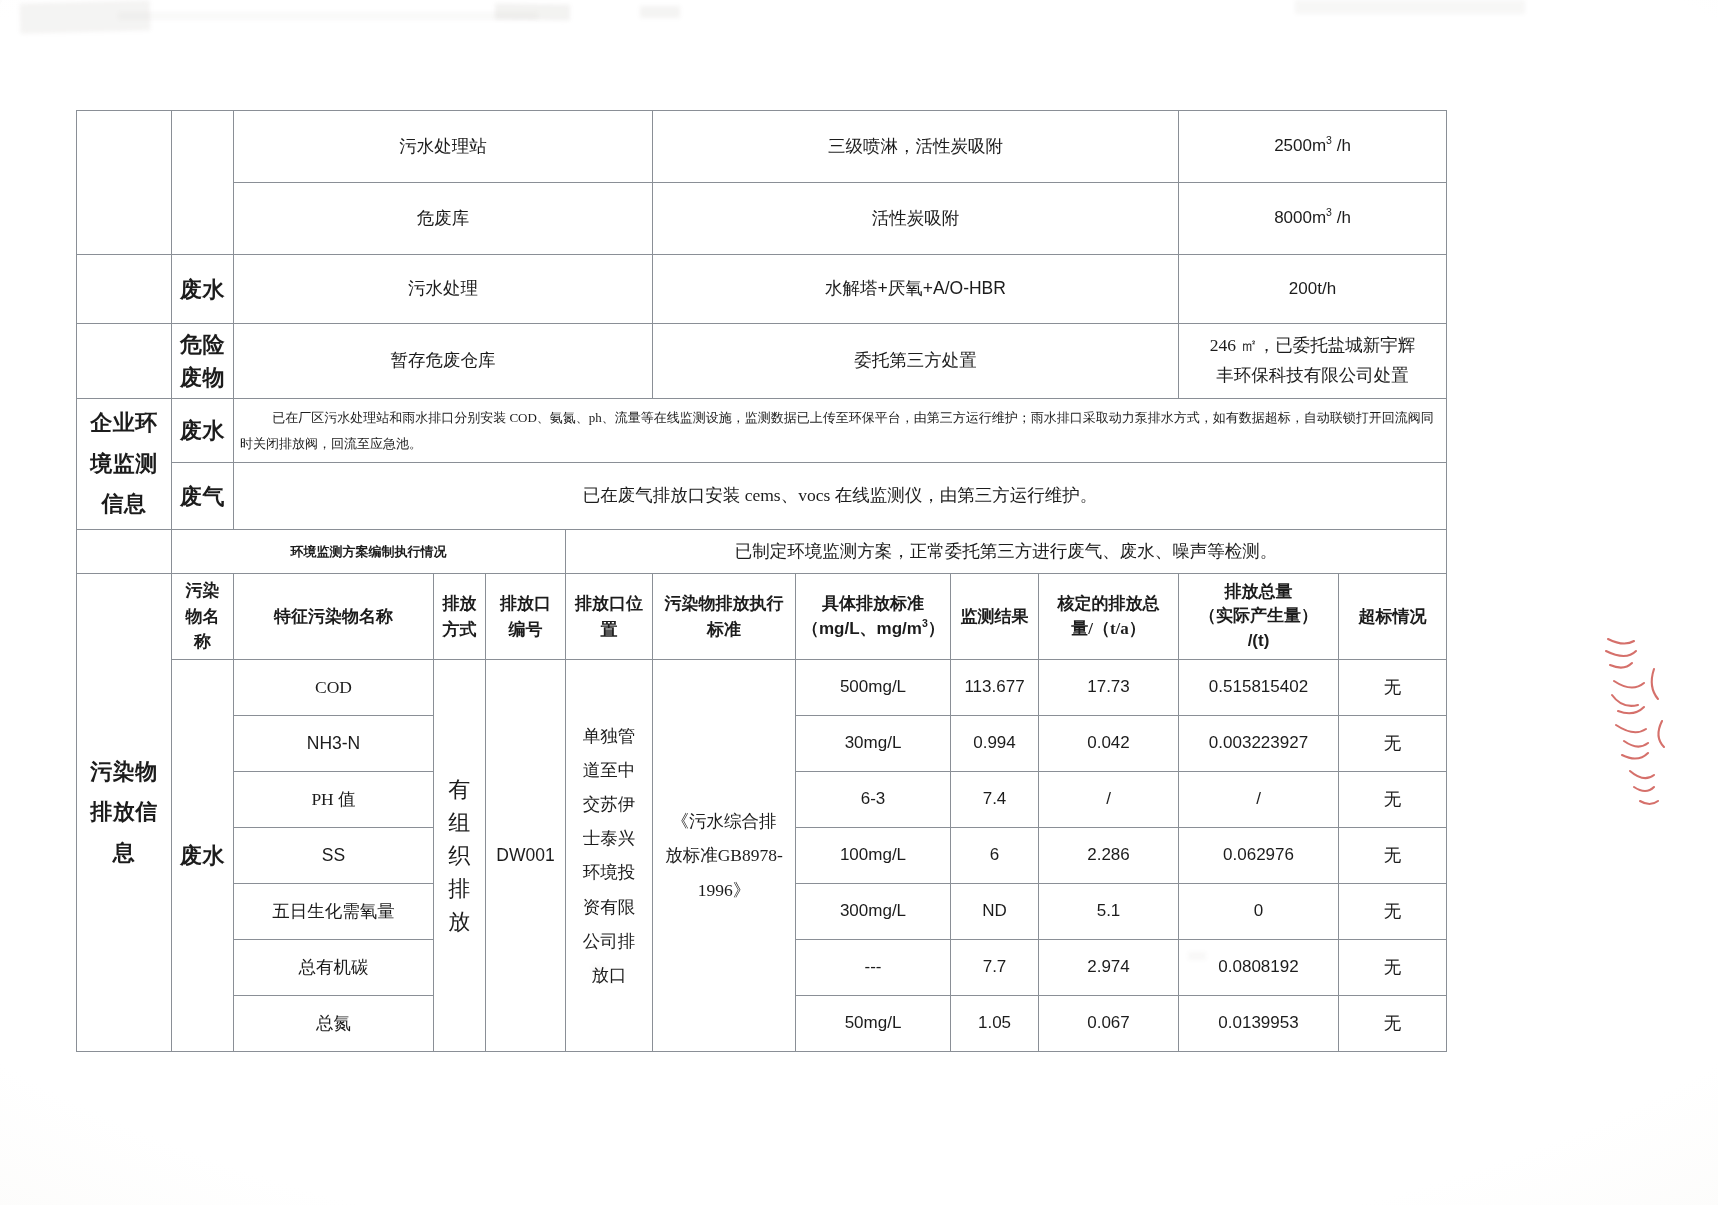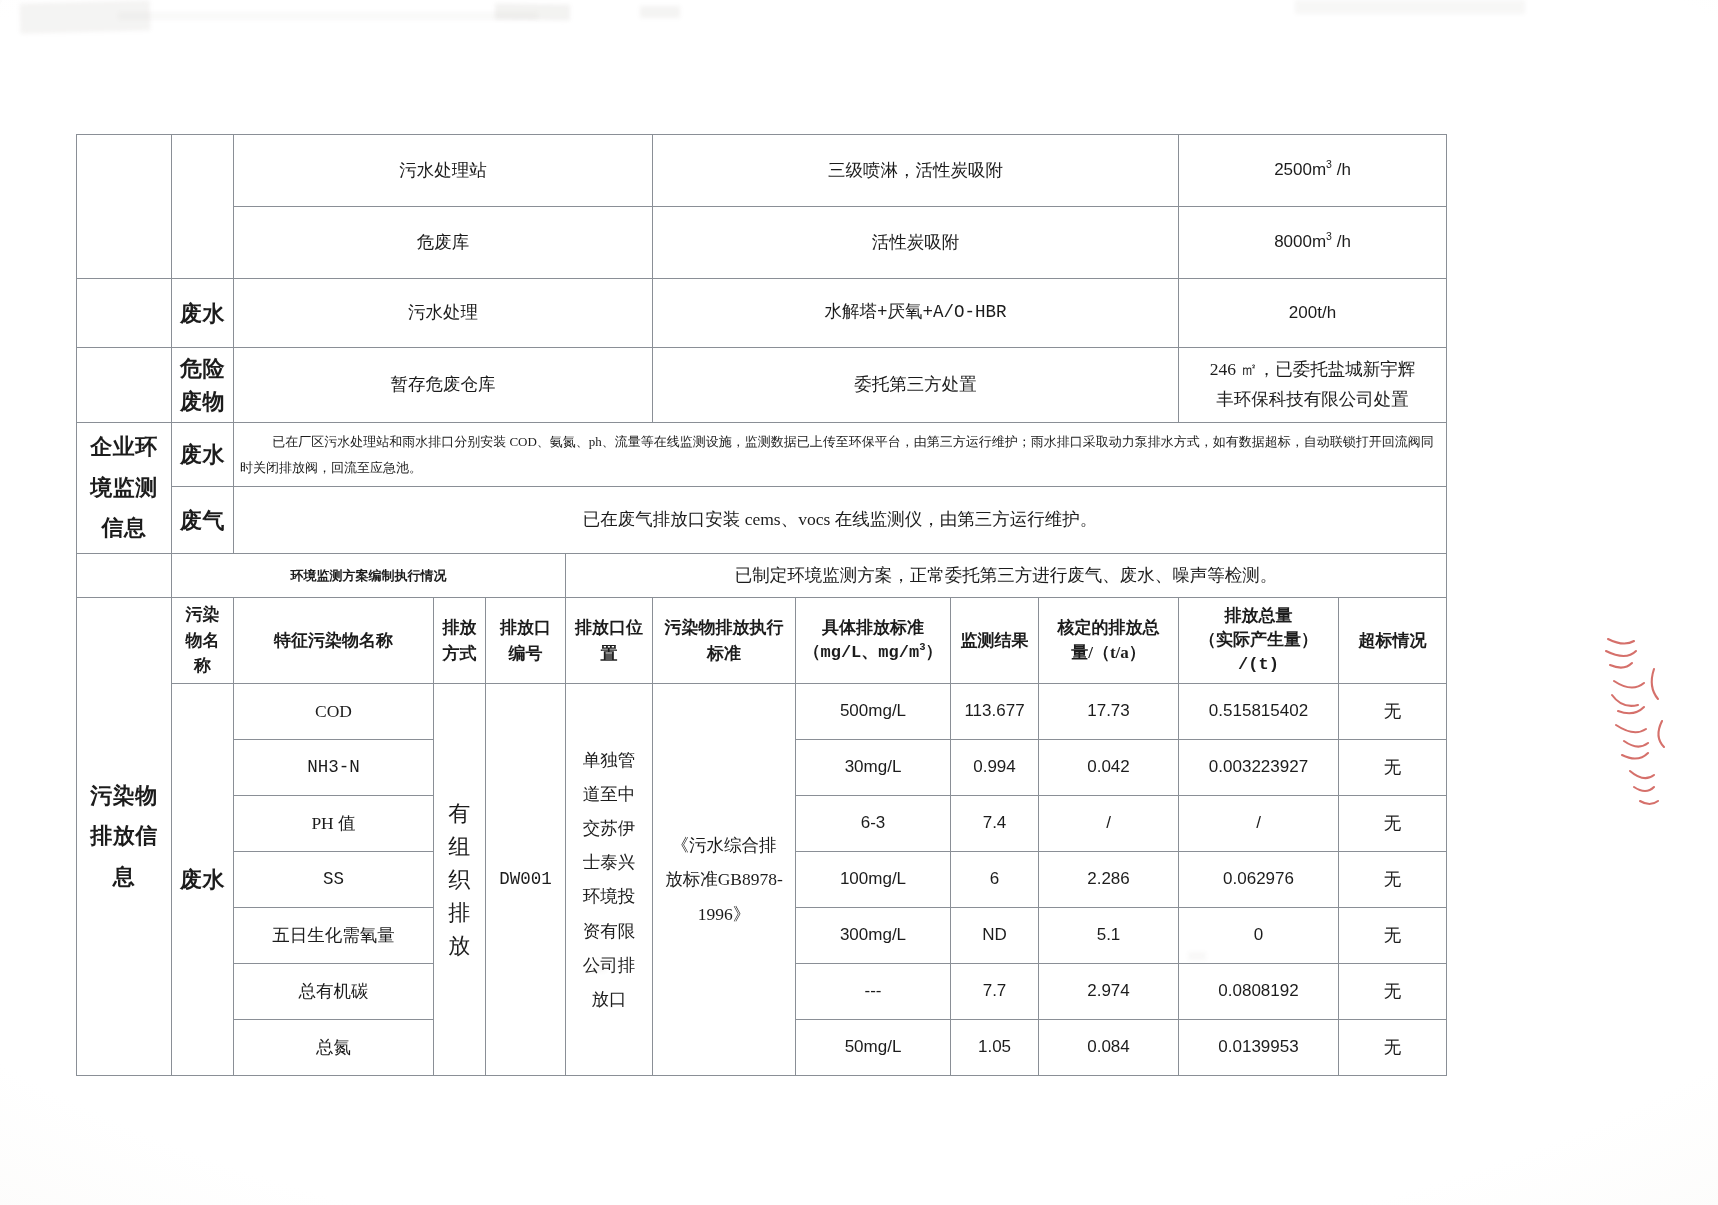--- a/index.html
+++ b/index.html
@@ -56,40 +56,40 @@
     width: 110px;
     height: 190px;
     pointer-events: none;
     opacity: .82;
   }
 
   
   .tbl-wrap {
     position: absolute;
     left: 76px;
-    top: 134px;
+    top: 110px;
     width: 1370px;
   }
   table.doc {
     width: 100%;
     border-collapse: collapse;
     table-layout: fixed;
     font-size: 17.5px;
     line-height: 1.55;
   }
   table.doc td {
     border: 1px solid #8a8f96;
     text-align: center;
     vertical-align: middle;
     padding: 4px 6px;
     color: #1c1c1c;
   }
   .b { font-weight: 700; }
   .nowrap { white-space: nowrap; }
-  .sans { font-family: Liberation Mono, monospace; }
+  .sans { font-family: Liberation Sans, sans-serif; }
   .tall { line-height: 1.95; }
 
   
   .vcell {
     font-weight: 700;
     font-size: 22px;
     line-height: 1.5;
     letter-spacing: .5px;
   }
   .para {
@@ -278,20 +278,20 @@
         <td class="num">---</td>
         <td class="num">7.7</td>
         <td class="num">2.974</td>
         <td class="num">0.0808192</td>
         <td>无</td>
       </tr>
       <tr>
         <td style="height:47px">总氮</td>
         <td class="num">50mg/L</td>
         <td class="num">1.05</td>
-        <td class="num">0.084</td>
+        <td class="num">0.067</td>
         <td class="num">0.0139953</td>
         <td>无</td>
       </tr>
     </tbody>
       </table>
   </div>
 </div>
 
 </body></html>

